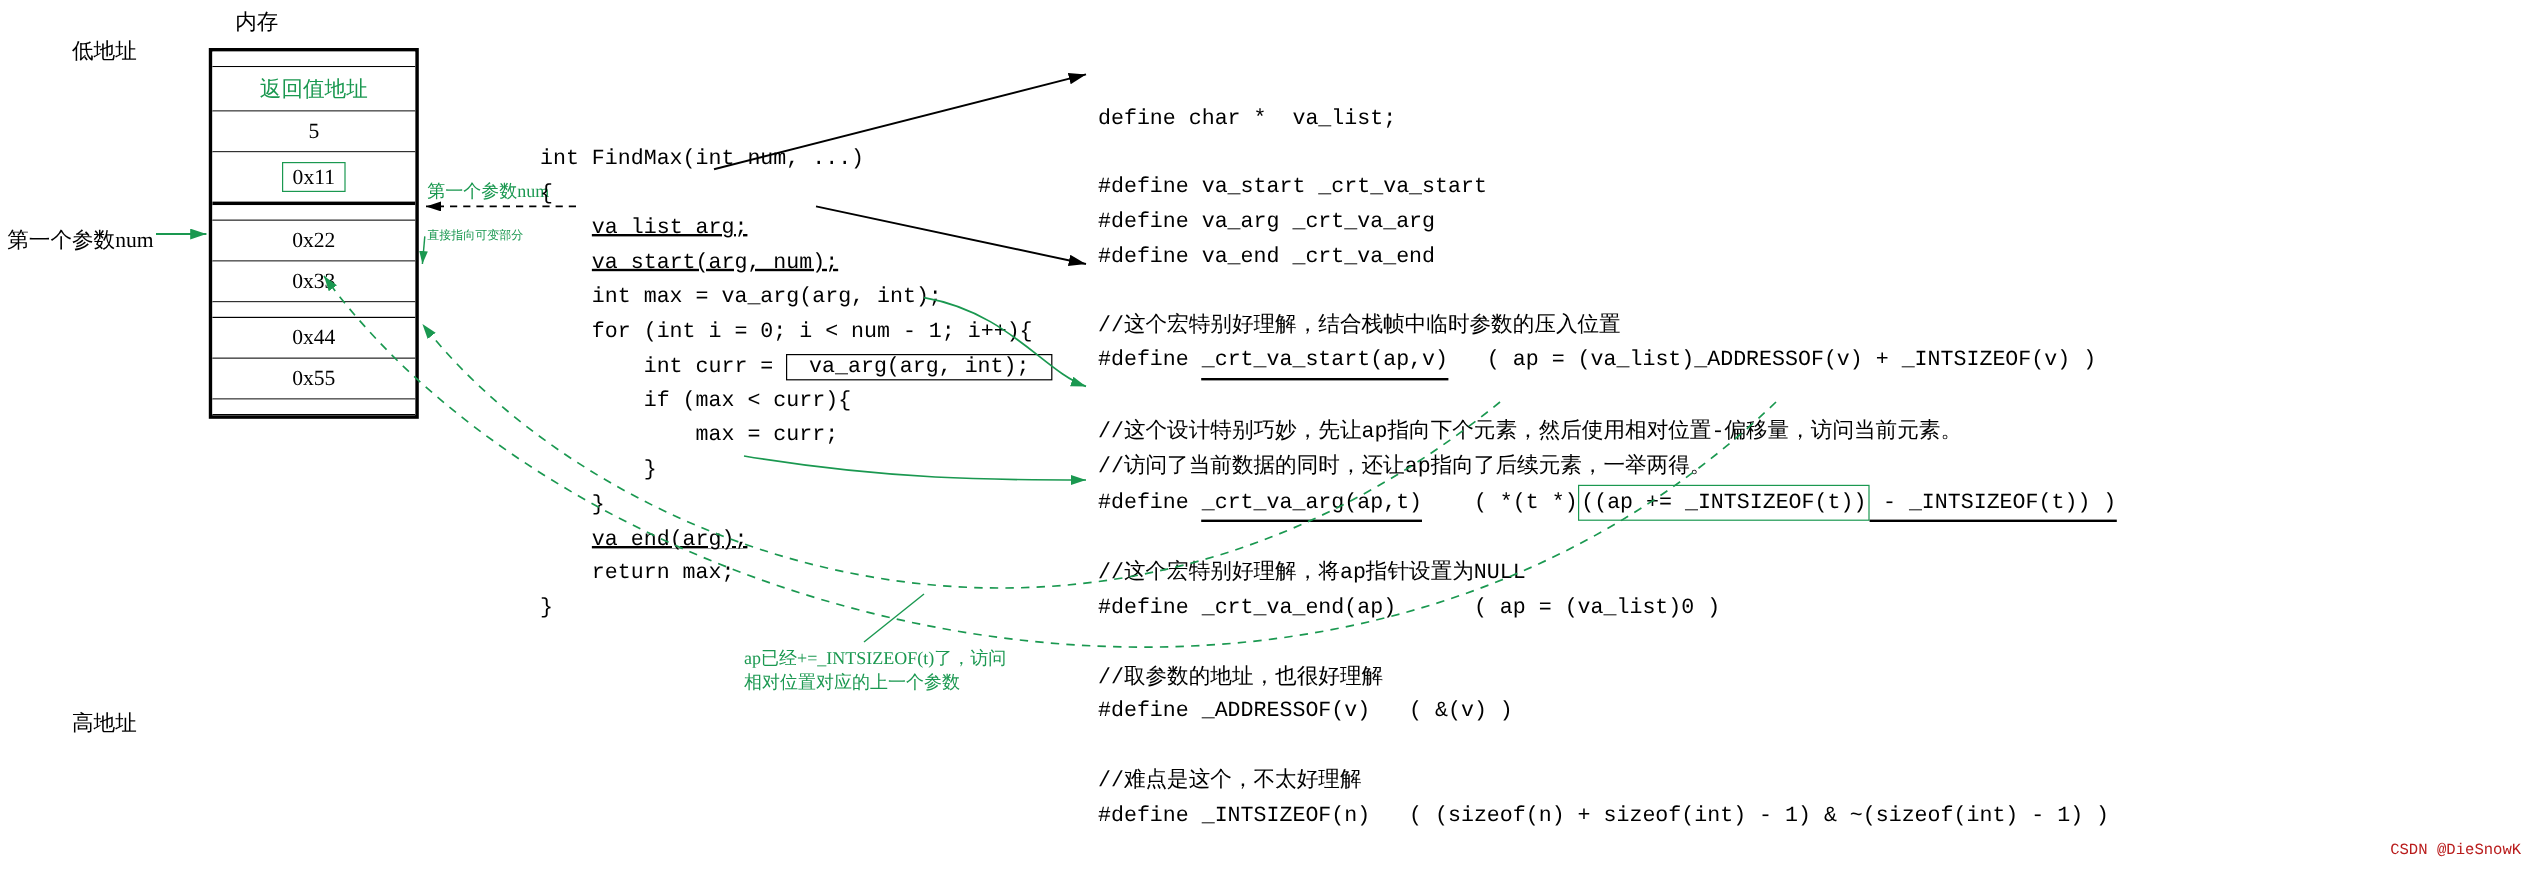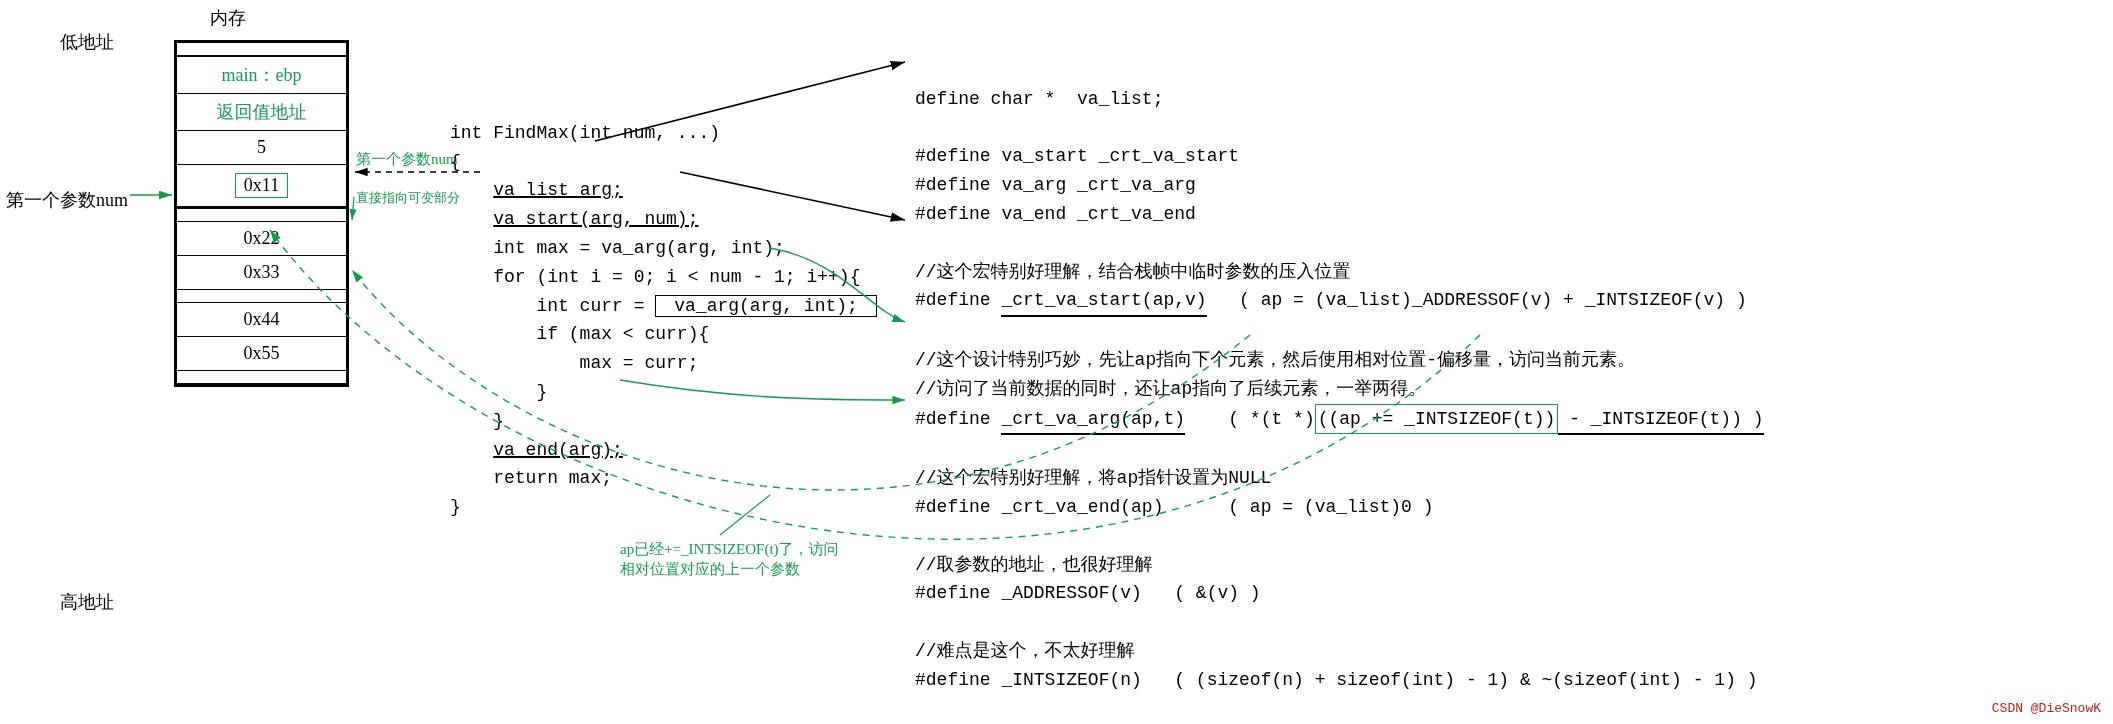--- a/index.html
+++ b/index.html
@@ -41,44 +41,43 @@
     position: absolute;
     left: 0; top: 0;
     width: 2113px; height: 724px;
     pointer-events: none;
   }
   .watermark { position: absolute; right: 12px; bottom: 8px; color: #b91c1c; font-size: 13px; font-family: Liberation Mono, monospace; }
 </style>
 </head>
 <body>
 
-<div class="abs" style="left:210px; top:6px;text-align:right;">内存</div>
+<div class="abs" style="left:196px; top:6px;text-align:right;">内存</div>
 <div class="abs" style="left:60px; top:30px;">低地址</div>
 <div class="abs" style="left:60px; top:590px;">高地址</div>
 <div class="abs" style="left:6px; top:188px;">第一个参数num</div>
 
 <div class="stack">
   <div style="height:10px;" class="cell"></div>
-  <div class="cell green" style="border-top:1px solid #000;">main：ebp</div>
   <div class="cell green">返回值地址</div>
   <div class="cell">5</div>
   <div class="cell thick-sep" style="padding:8px 18px;">
     <span class="smallbox">0x11</span>
   </div>
   <div style="height:10px;" class="cell"></div>
   <div class="cell">0x22</div>
   <div class="cell">0x33</div>
   <div style="height:10px;" class="cell"></div>
   <div class="cell">0x44</div>
   <div class="cell">0x55</div>
   <div style="height:10px;" class="cell"></div>
 </div>
 
 <div class="abs green" style="left:356px; top:150px; font-size:15px;">第一个参数num</div>
-<div class="abs green" style="left:356px; top:189px; font-size:13px;">直接指向可变部分</div>
+<div class="abs green" style="left:356px; top:189px; font-size:10px;">直接指向可变部分</div>
 
 <div class="code-box mono" style="left:450px; top:90px;">
 <span>int FindMax(int num, ...)</span>
 <span>{</span>
     <span class="ul">va_list arg;</span>
     <span class="ul">va_start(arg, num);</span>
 <span>    int max = va_arg(arg, int);</span>
 <span>    for (int i = 0; i &lt; num - 1; i++){</span>
 <span>        int curr = </span><span class="boxed">va_arg(arg, int);</span>
 <span>        if (max &lt; curr){</span>

